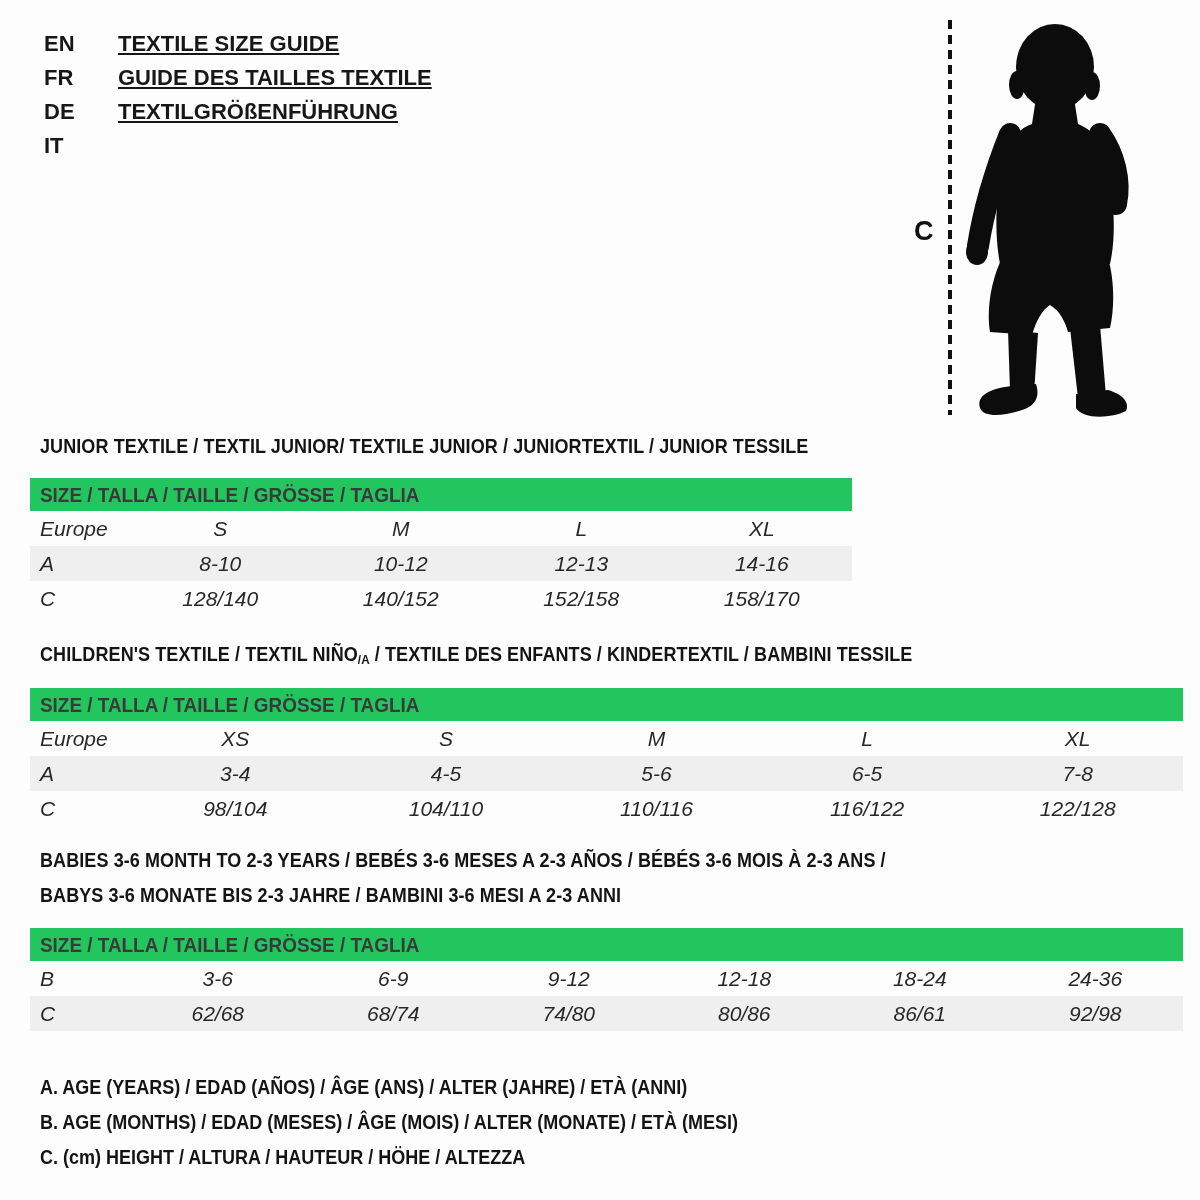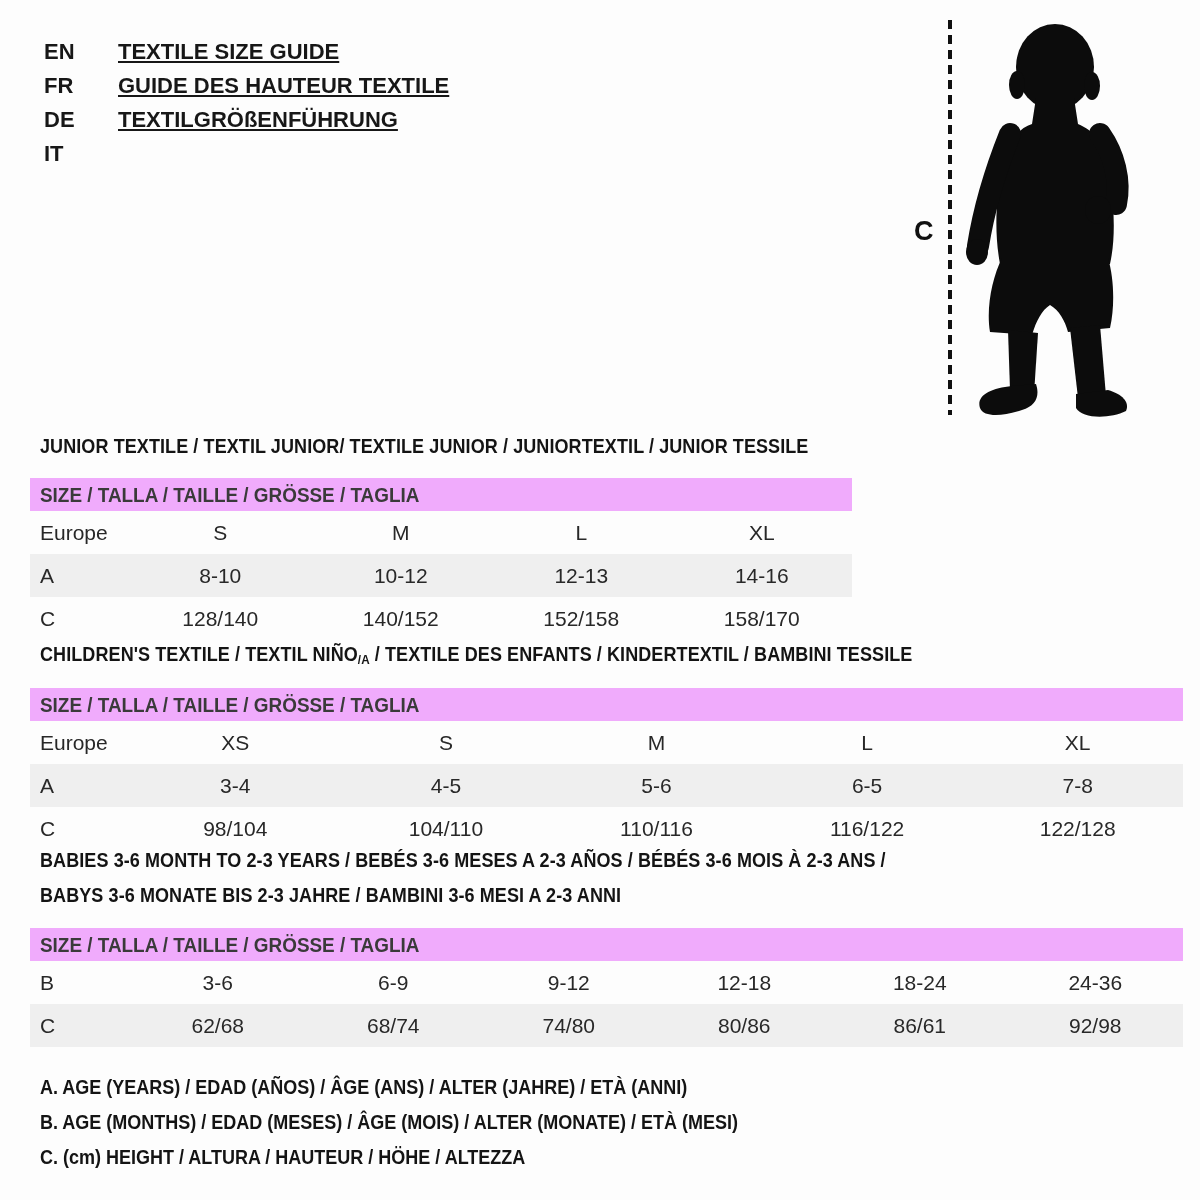--- a/index.html
+++ b/index.html
@@ -4,45 +4,45 @@
 <style>
   html,body { margin:0; padding:0; }
   .canvas {
     position:relative; width:1200px; height:1200px;
     background:#fdfdfd; overflow:hidden;
     font-family:"Liberation Sans", sans-serif;
     color:#1a1a1a;
   }
   
   .lang-block { position:absolute; left:44px; top:31px; }
-  .lang-row { display:flex; height:34px; align-items:flex-end;
+  .lang-row { display:flex; height:34px; align-items:flex-start;
               font-size:22px; font-weight:700; color:#171717; }
   .lang-code { width:74px; flex:0 0 auto; }
   .lang-title { white-space:nowrap;text-decoration:underline; }
 
   
   .dash-line { position:absolute; left:948px; top:20px; width:4px; height:395px;
     background:repeating-linear-gradient(to bottom,#101010 0px,#101010 9px,transparent 9px,transparent 15px); }
   .measure-label { position:absolute; left:914px; top:216px;
     font-size:27px; font-weight:700; color:#101010; }
   .baby-svg { position:absolute; left:958px; top:12px; }
 
   
   .sec-heading { position:absolute; white-space:nowrap;
     font-size:20px; font-weight:700; color:#141414;
     transform:scaleX(0.9); transform-origin:0 50%; letter-spacing:0.1px; }
   .sub-sm { font-size:13px; position:relative; top:3px; font-weight:700; }
 
   
   .tbl { position:absolute; }
-  .t-head { height:33px; background:#f0abfc; display:flex; align-items:center;
+  .t-head { height:33px; background:#22c55e; display:flex; align-items:center;
     padding-left:10px; box-sizing:border-box; }
   .t-head .hx { display:inline-block; transform:scaleX(0.9); transform-origin:0 50%;
     font-size:21px; font-weight:700; color:#3a3a3a; white-space:nowrap; }
-  .t-row { height:43px; display:flex; align-items:center; }
+  .t-row { height:35px; display:flex; align-items:center;font-style:italic; }
   .t-row.alt { background:#efefef; }
   .cell { flex:1 1 0; display:flex; align-items:center; justify-content:center;
     font-size:21px; color:#282828; white-space:nowrap; }
   .cell.lab { flex:0 0 100px; justify-content:flex-start; padding-left:10px;
     box-sizing:border-box; }
 
   
   .legend-line { position:absolute; white-space:nowrap;
     font-size:20px; font-weight:700; color:#141414;
     transform:scaleX(0.9); transform-origin:0 50%; }
@@ -52,21 +52,21 @@
 
 <div class="canvas">
 
   <div class="lang-block">
     <div class="lang-row">
       <span class="lang-code">EN</span>
       <span class="lang-title">TEXTILE SIZE GUIDE</span>
     </div>
     <div class="lang-row">
       <span class="lang-code">FR</span>
-      <span class="lang-title">GUIDE DES HAUTEUR TEXTILE</span>
+      <span class="lang-title">GUIDE DES TAILLES TEXTILE</span>
     </div>
     <div class="lang-row">
       <span class="lang-code">DE</span>
       <span class="lang-title">TEXTILGRÖßENFÜHRUNG</span>
     </div>
     <div class="lang-row">
       <span class="lang-code">IT</span>
     </div>
   </div>
 

